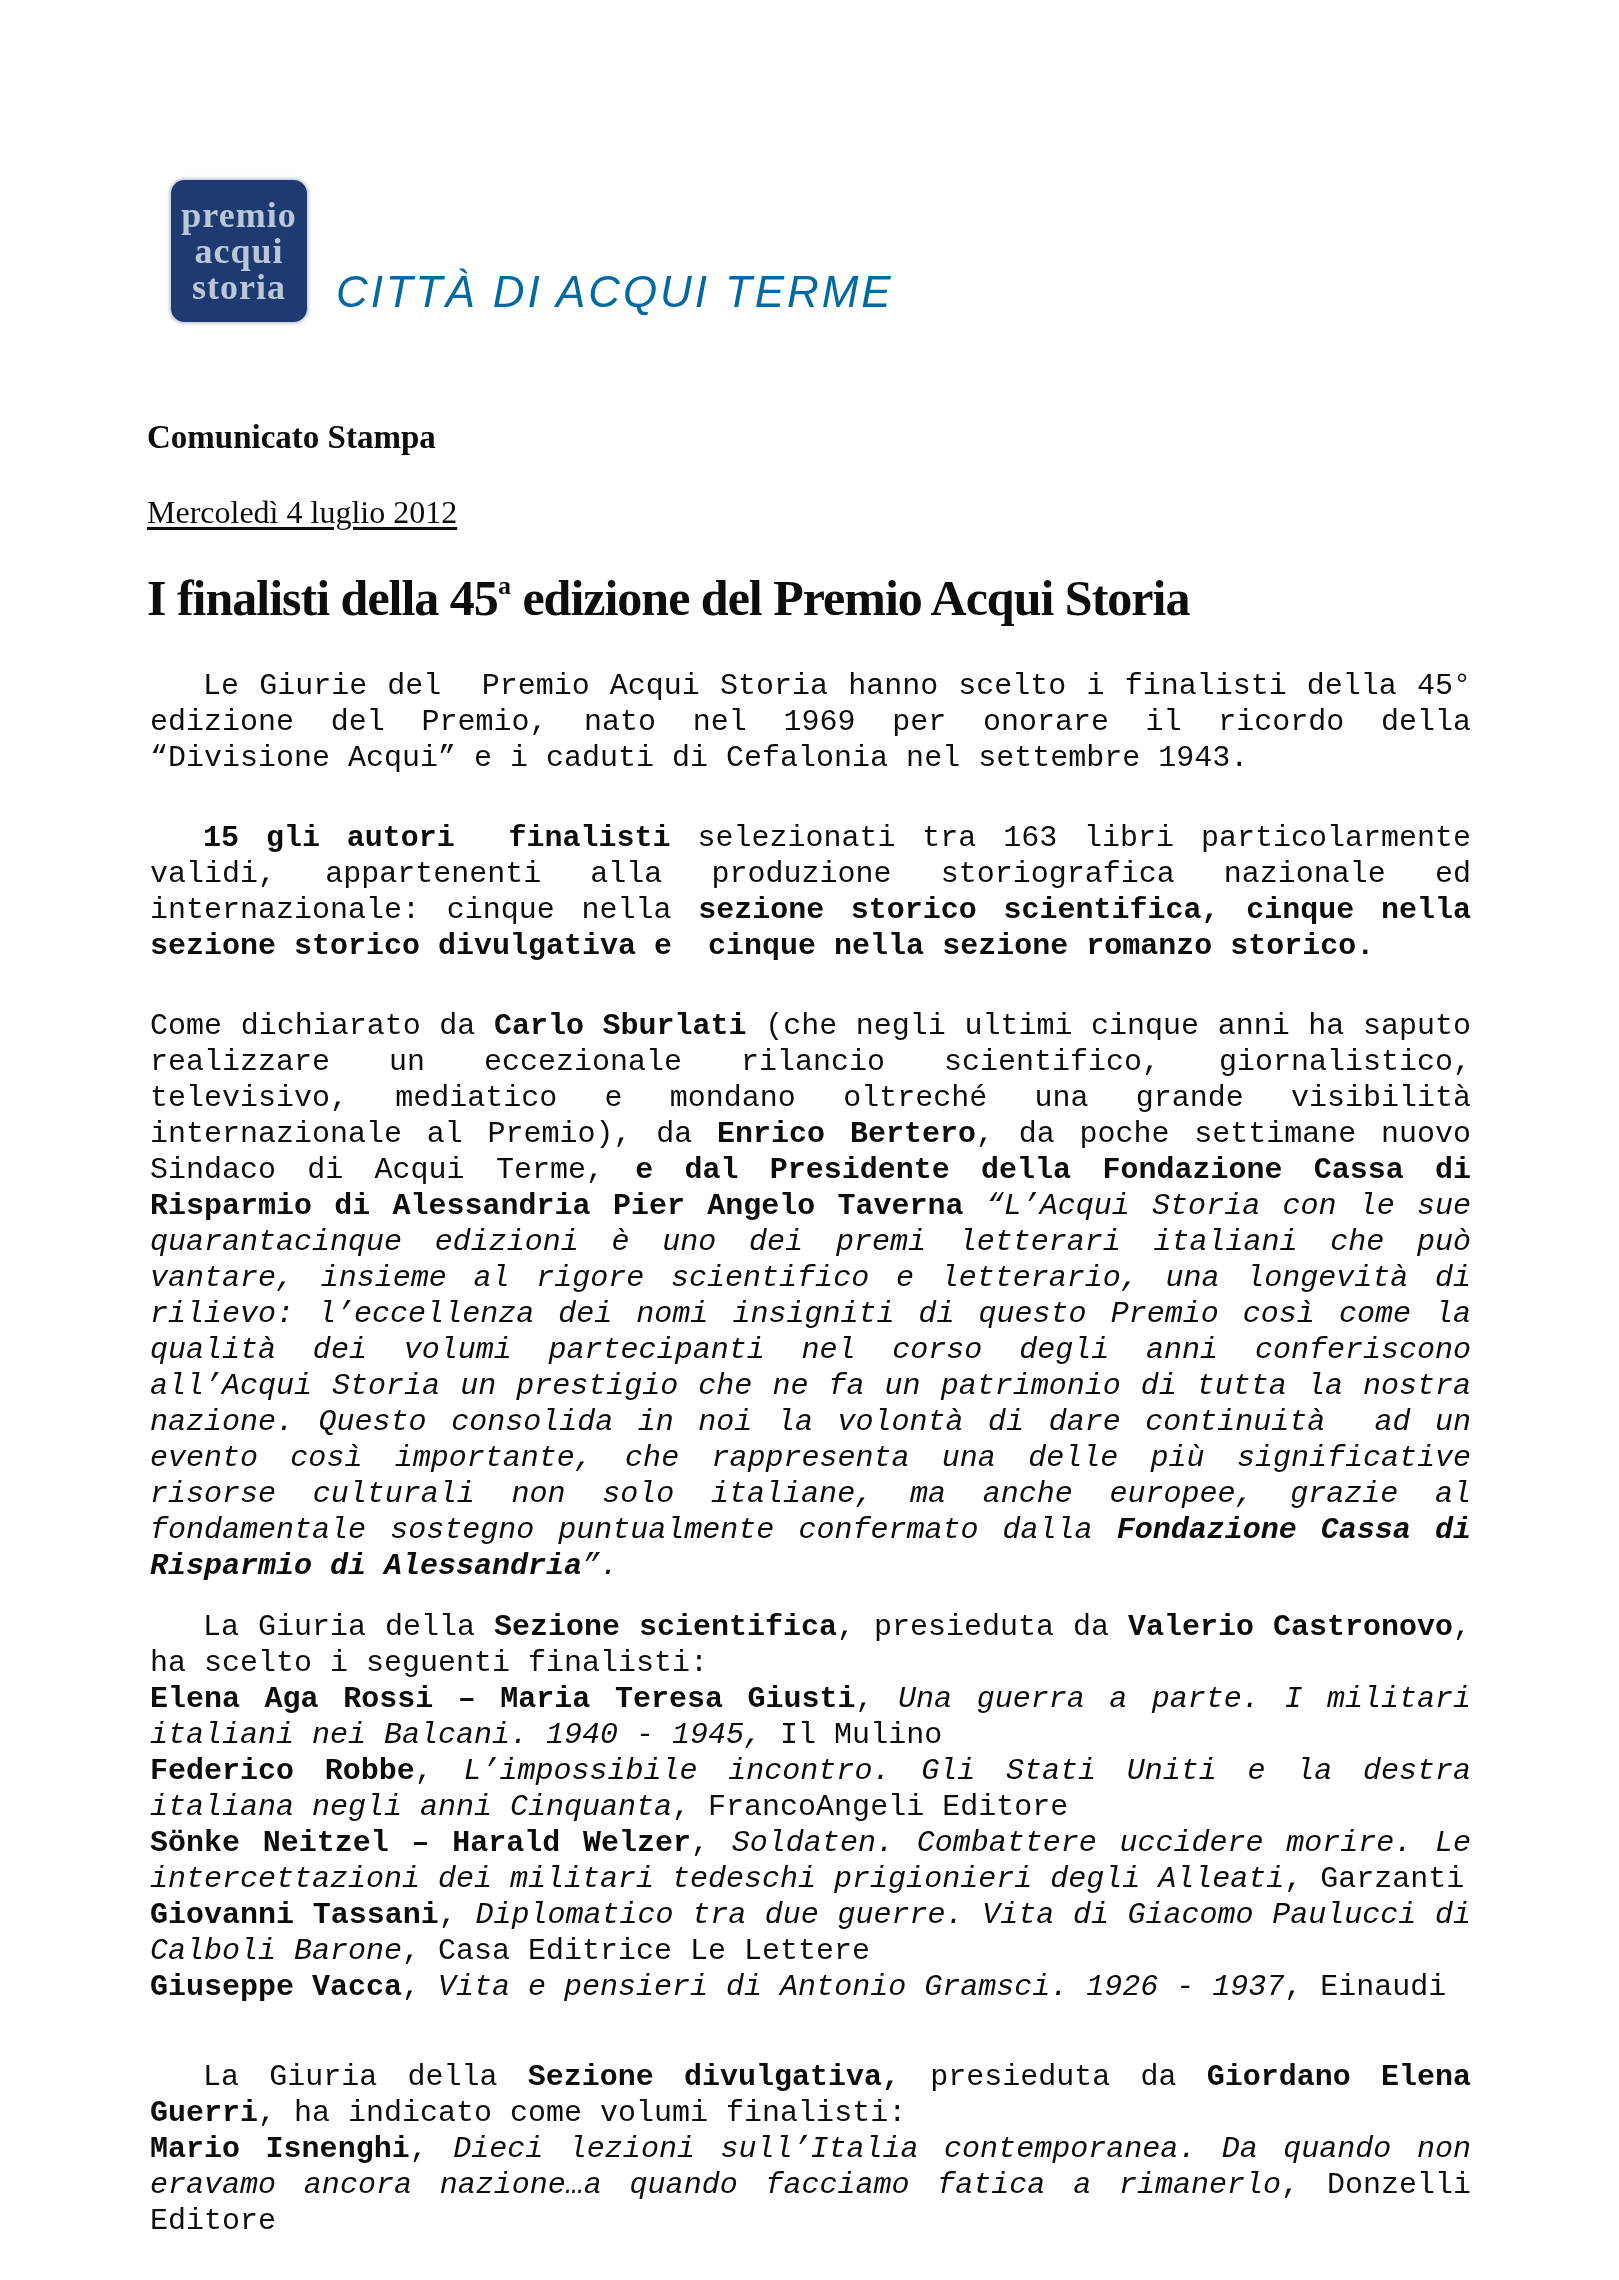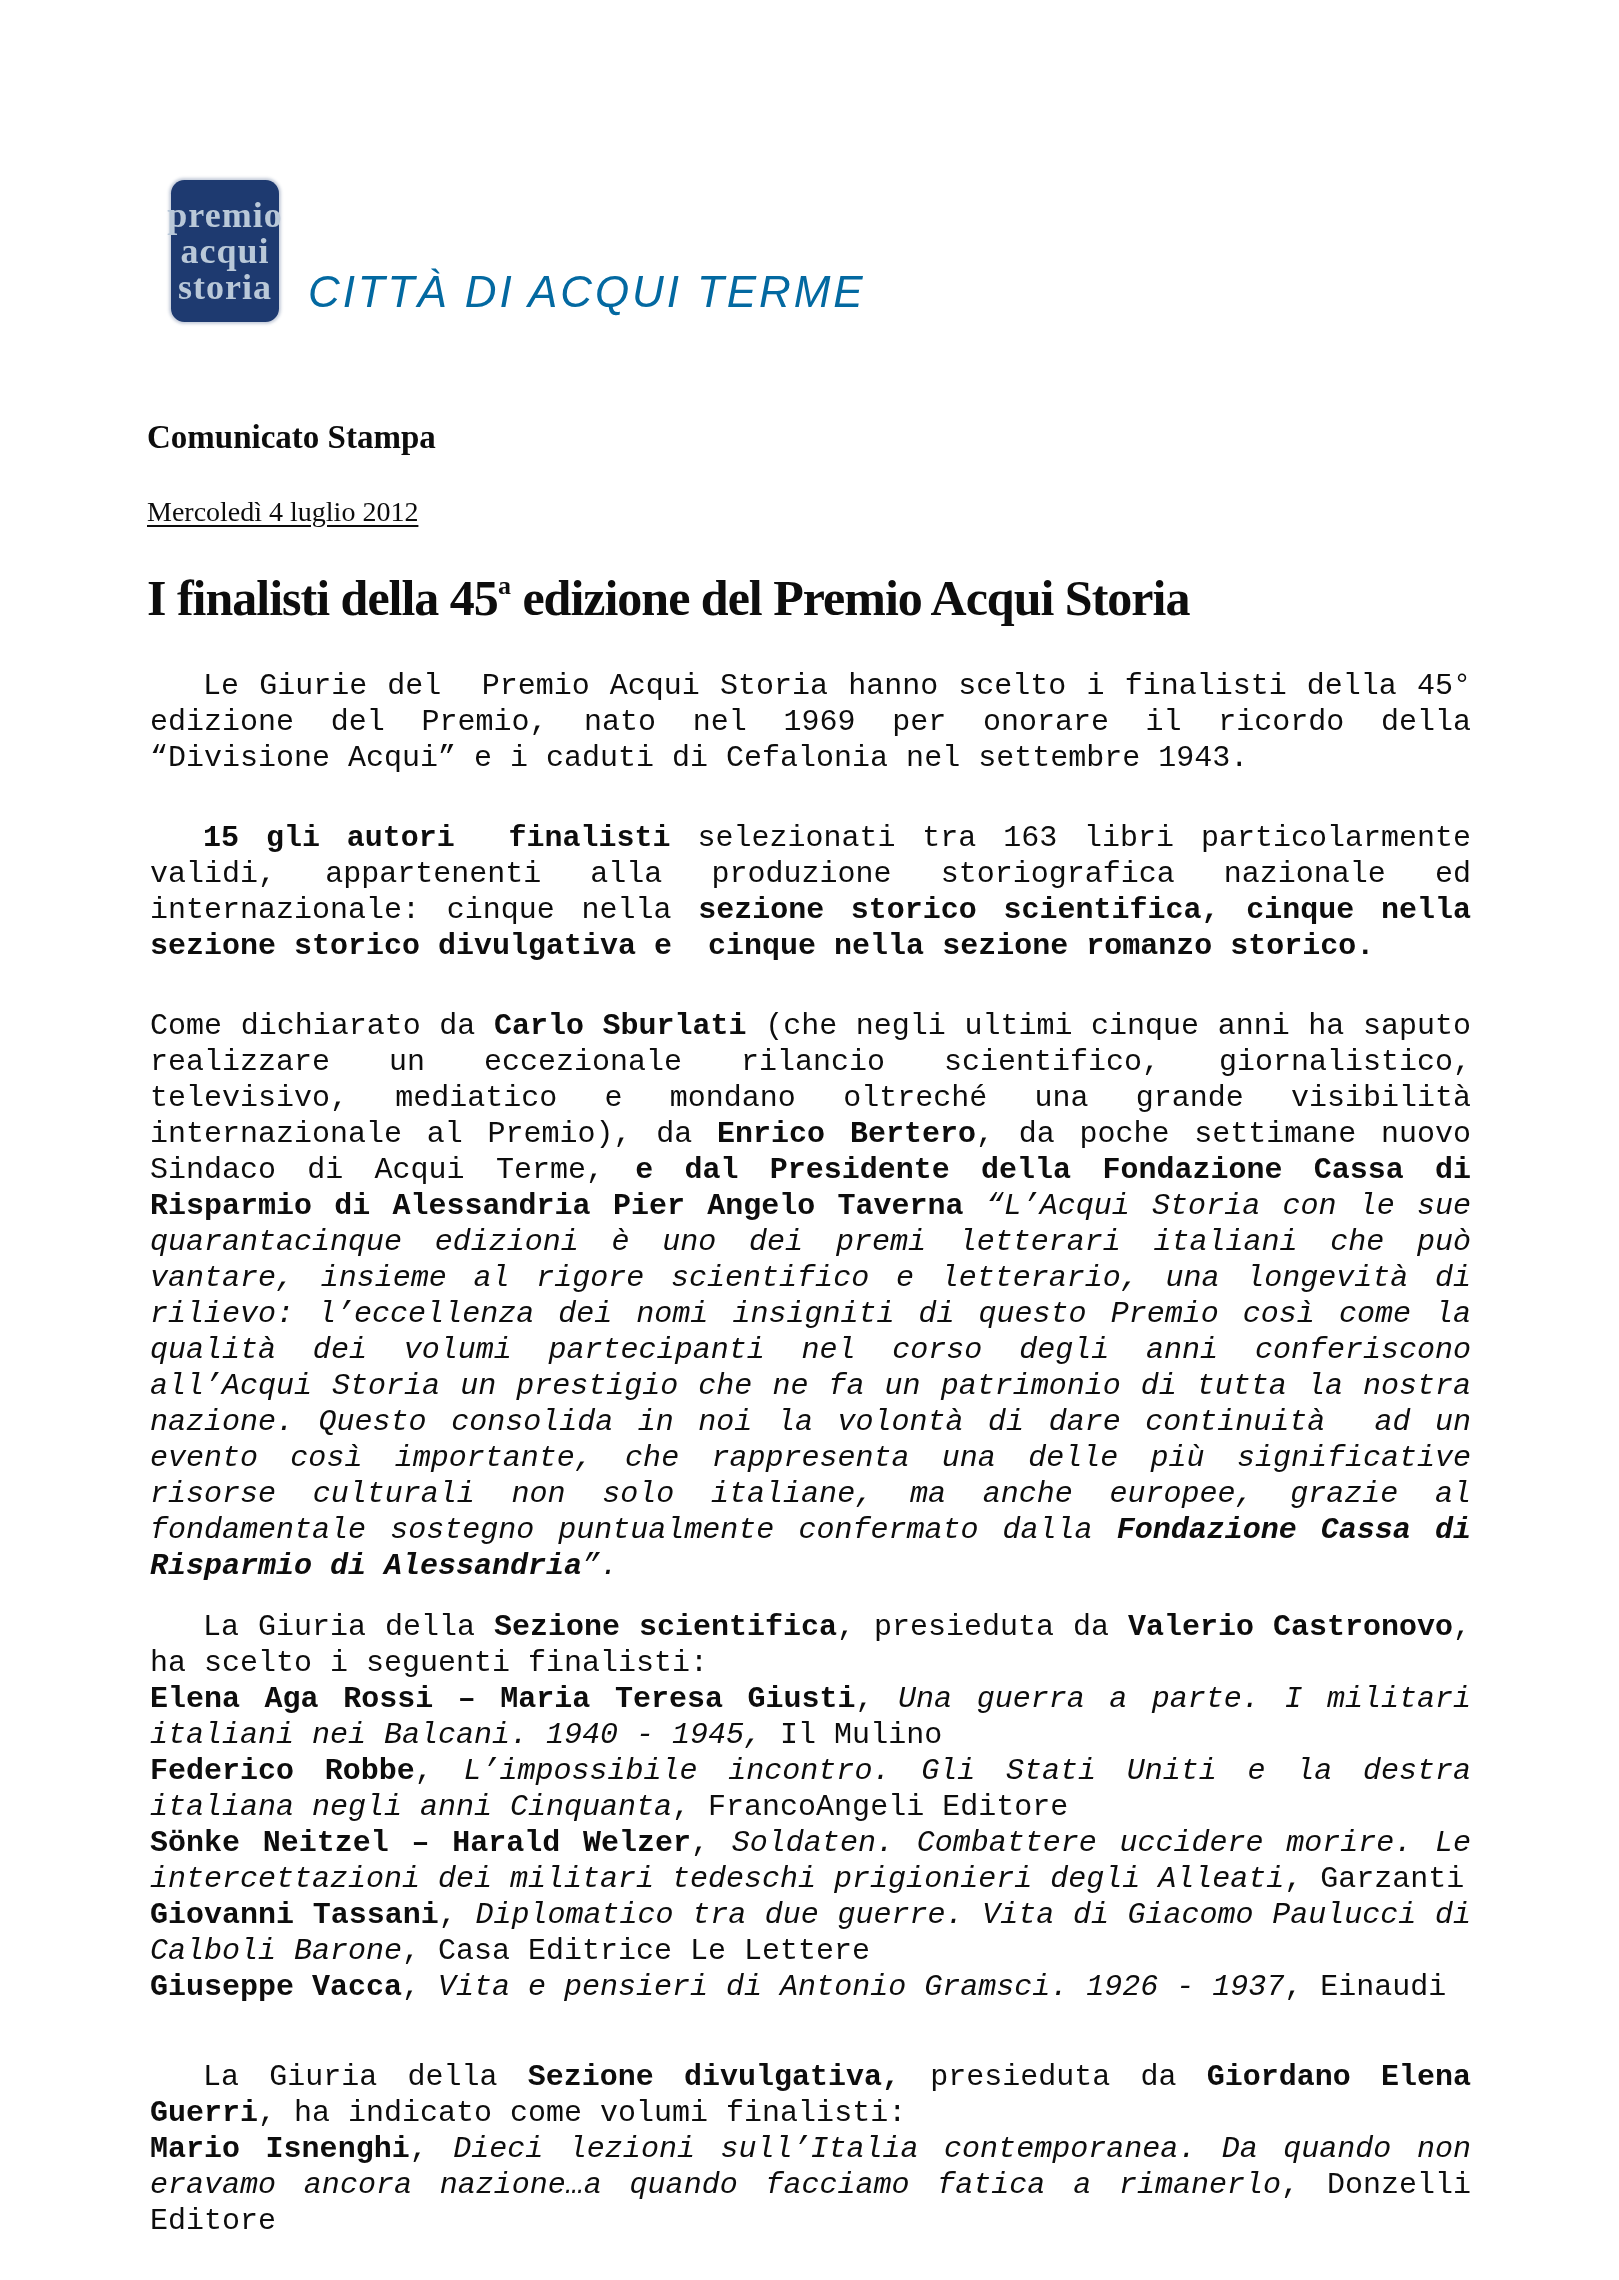--- a/index.html
+++ b/index.html
@@ -18,21 +18,21 @@
 
   
   .masthead {
     display: flex;
     align-items: flex-end;
     gap: 29px;
     margin-left: 24px;
     height: 142px;
   }
   .logo-box {
-    width: 108px;
+    width: 136px;
     height: 142px;
     border-radius: 13.4px;
     display: flex;
     flex-direction: column;
     align-items: center;
     justify-content: center;
     box-shadow: 0 0 2.9px 1.9px rgba(30,58,112,0.25);
   }
   .logo-line {
     font-family: "Liberation Serif", serif;
@@ -53,21 +53,21 @@
 
   
   .kicker {
     margin: 96px 0 0 0;
     font-size: 33px;
     line-height: 38px;
     font-weight: 700;
   }
   .dateline {
     margin: 37px 0 0 0;
-    font-size: 28px;
+    font-size: 32px;
     line-height: 38px;
     text-decoration: underline;
     text-underline-offset: 3.8px;
   }
   .title {
     margin: 40px 0 0 0;
     font-size: 50px;
     line-height: 54px;
     font-weight: 700;
     letter-spacing: -1px;

